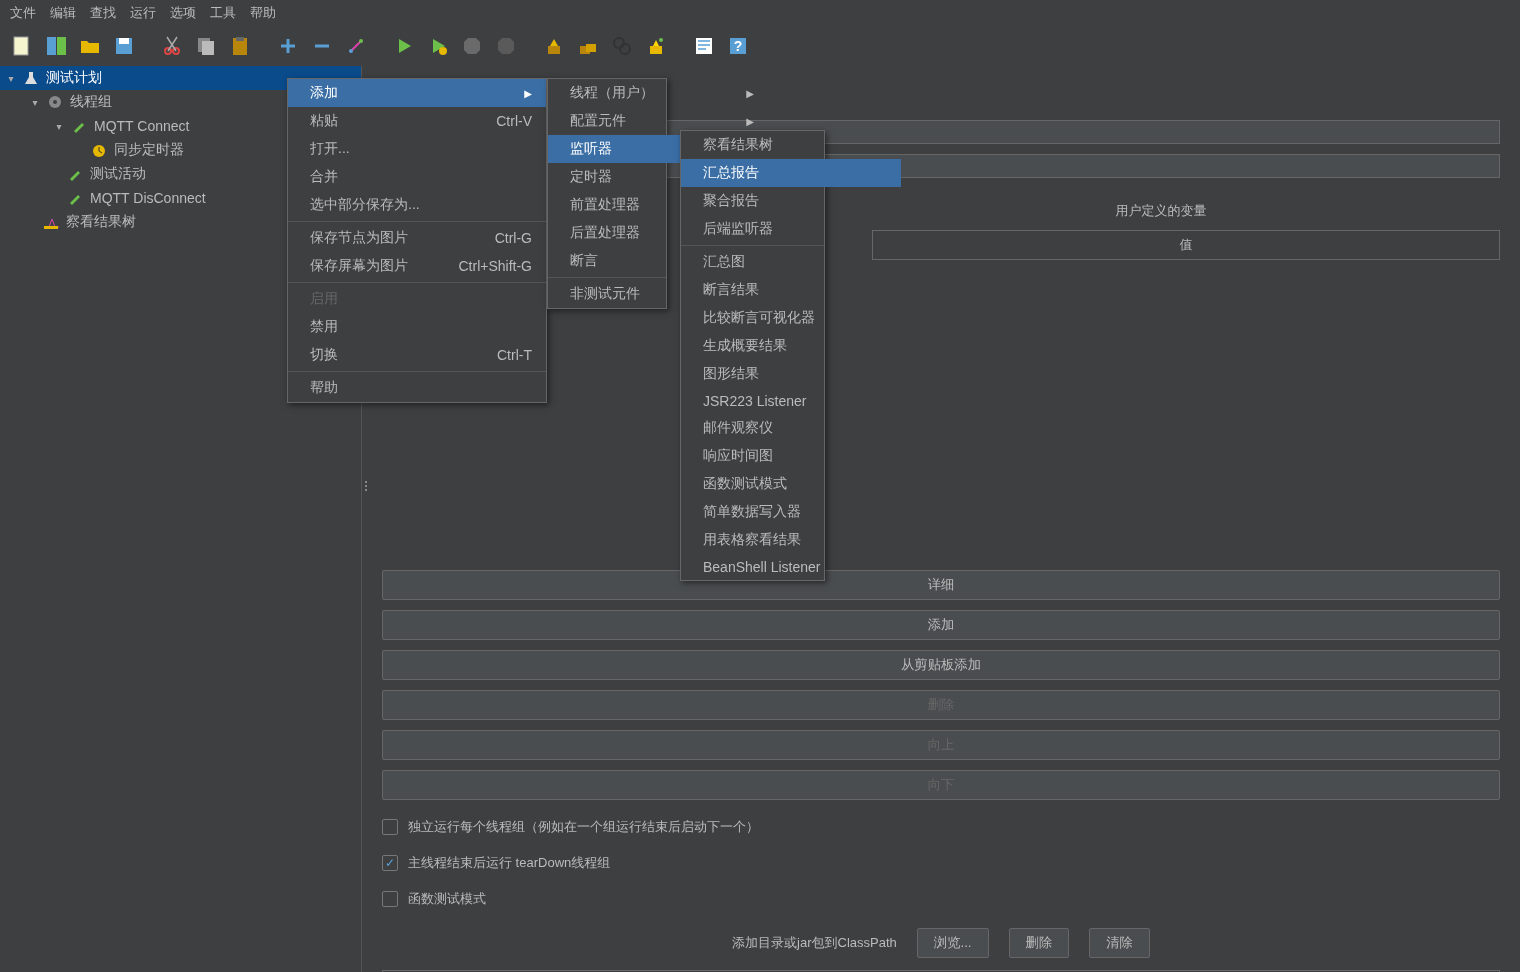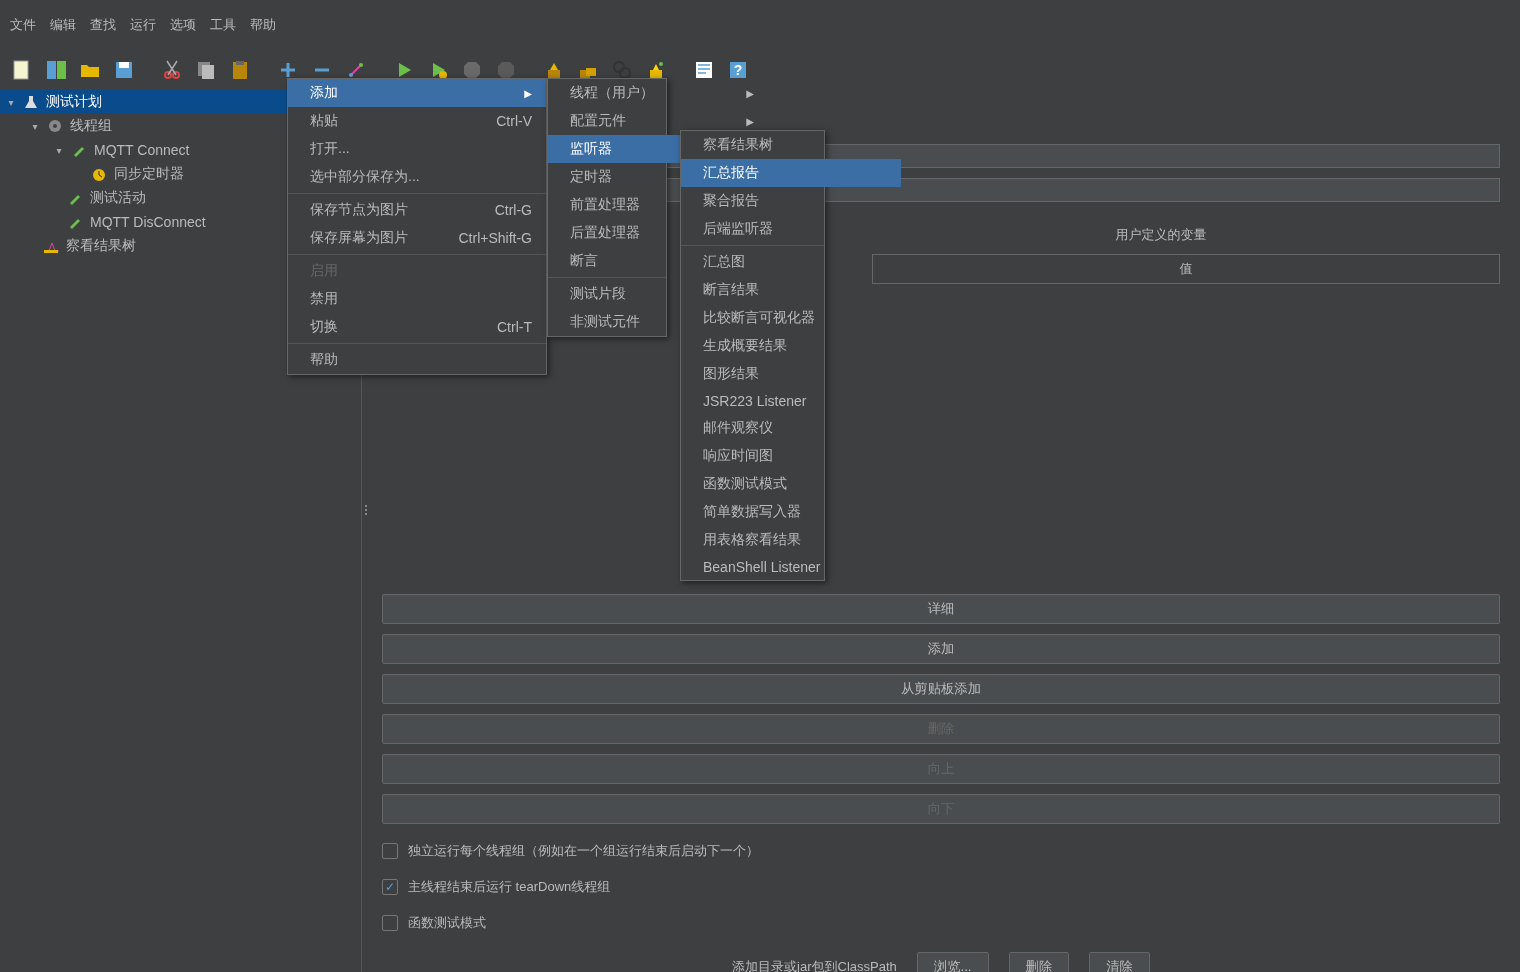--- a/index.html
+++ b/index.html
@@ -9,21 +9,21 @@
   color: #bbbbbb;
   font-size: 13px;
   width: 1520px;
   height: 972px;
   overflow: hidden;
   position: relative;
 }
 .menubar {
   display: flex;
   gap: 14px;
-  padding: 16px 10px;
+  padding: 4px 10px;
   background: #3d3f41;
 }
 .menubar span { cursor: pointer; }
 .toolbar {
   display: flex;
   gap: 6px;
   padding: 6px 8px;
   background: #3d3f41;
 }
 .tb-btn {
@@ -475,20 +475,23 @@
       <span class="arrow">▶</span>
     </div>
   <div class="mi">
       <span>粘贴</span>
       <span>Ctrl-V</span>
     </div>
   <div class="mi">
       <span>打开...</span>
     </div>
   <div class="mi">
+      <span>合并</span>
+    </div>
+  <div class="mi">
       <span>选中部分保存为...</span>
     </div>
   <div class="sep"></div>
   <div class="mi">
       <span>保存节点为图片</span>
       <span>Ctrl-G</span>
     </div>
   <div class="mi">
       <span>保存屏幕为图片</span>
       <span>Ctrl+Shift-G</span>
@@ -534,24 +537,20 @@
   <div class="mi">
       <span>后置处理器</span>
       <span class="arrow">▶</span>
     </div>
   <div class="mi">
       <span>断言</span>
       <span class="arrow">▶</span>
     </div>
   <div class="sep"></div>
   <div class="mi">
-      <span>测试片段</span>
-      <span class="arrow">▶</span>
-    </div>
-  <div class="mi">
       <span>非测试元件</span>
       <span class="arrow">▶</span>
     </div>
 </div>
 
 <div class="popup p3">
   <div class="mi">
       <span>察看结果树</span>
     </div>
   <div class="mi hl">

